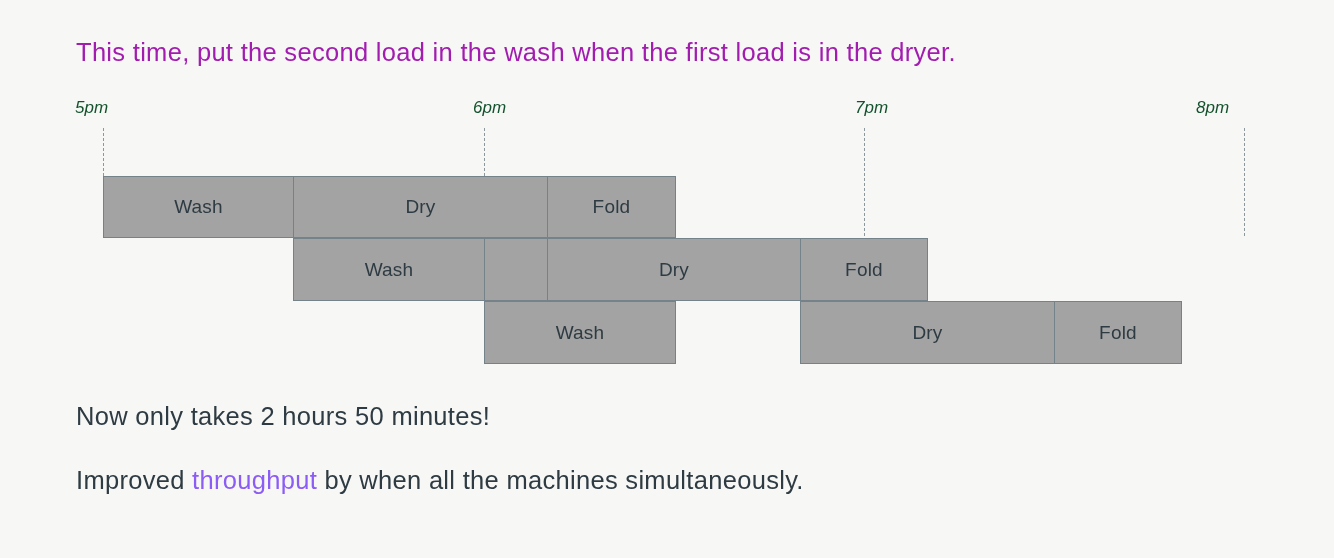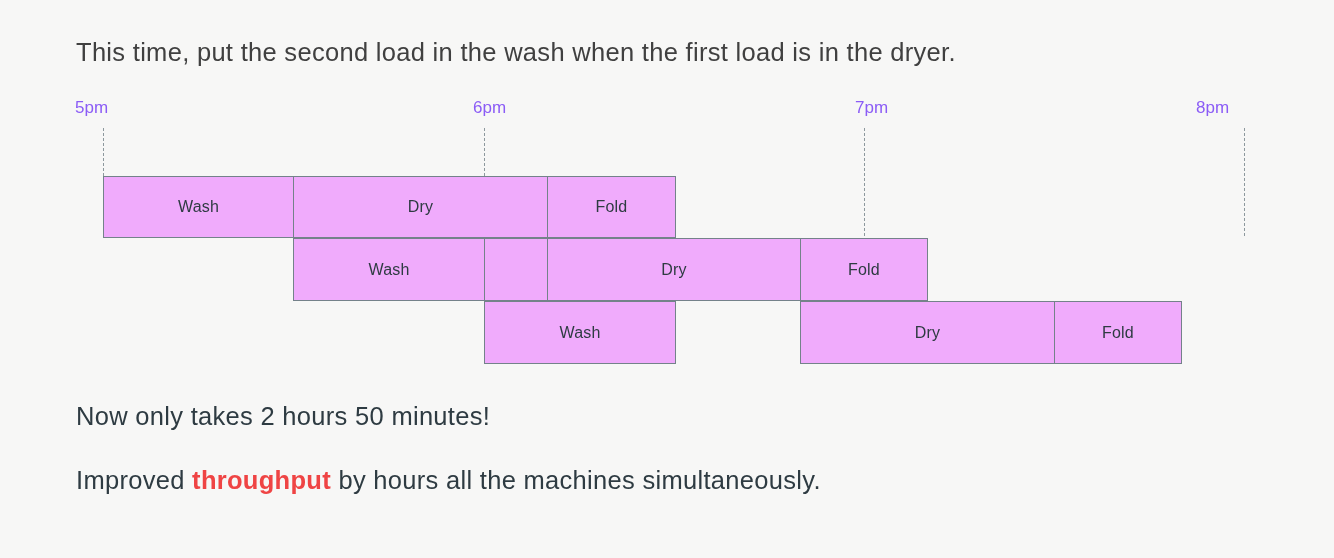--- a/index.html
+++ b/index.html
@@ -22,64 +22,65 @@
     inset: 0;
   }
 
   
   .headline {
     position: absolute;
     left: 76px;
     top: 38px;
     font-size: 25.5px;
     letter-spacing: .3px;
-    color: #404040;
+    color: #a21caf;
     white-space: nowrap;
   }
   .body-line {
     position: absolute;
     left: 76px;
     font-size: 25.5px;
     letter-spacing: .3px;
     color: #2e3b42;
     white-space: nowrap;
   }
   .body-line.l1 { top: 402px; }
   .body-line.l2 { top: 466px; }
-  .accent { color: #ef4444; font-weight: bold; }
+  .accent { color: #8b5cf6; }
 
   
   .axis { position: absolute; left: 0; top: 0; width: 100%; height: 100%; }
 
   .tick-label {
     position: absolute;
     top: 98px;
     font-size: 17px;
-    color: #8b5cf6;
+    color: #14532d;
     white-space: nowrap;
     transform: translateX(-3px);
+    font-style: italic;
   }
   .tick-line {
     position: absolute;
     top: 128px;
     width: 0;
     border-left: 1.4px dashed #8d989d;
   }
 
   
   .gantt { position: absolute; left: 0; top: 0; width: 100%; height: 100%; }
   .task {
     position: absolute;
     box-sizing: border-box;
     border: 1.3px solid #74828a;
-    background: #f0abfc;
+    background: #a3a3a3;
     display: flex;
     align-items: center;
     justify-content: center;
-    font-size: 16px;
+    font-size: 19px;
     color: #2e3b42;
     letter-spacing: .2px;
   }
   .task.blank { color: transparent; }
 </style>
 </head>
 <body>
 
 <div class="slide">
 
@@ -111,16 +112,16 @@
     <div class="task" style="left:800px; top:238px; width:128px; height:63px">Fold</div>
 
     <div class="task" style="left:484px; top:301px; width:192px; height:63px">Wash</div>
     <div class="task" style="left:800px; top:301px; width:255px; height:63px">Dry</div>
     <div class="task" style="left:1054px; top:301px; width:128px; height:63px">Fold</div>
   </div>
 
   <div class="body-line l1">Now only takes 2 hours 50 minutes!</div>
 
   <div class="body-line l2">
-    <span>Improved </span><span class="accent">throughput</span><span> by hours all the machines simultaneously.</span>
+    <span>Improved </span><span class="accent">throughput</span><span> by when all the machines simultaneously.</span>
   </div>
 
 </div>
 
 </body></html>

